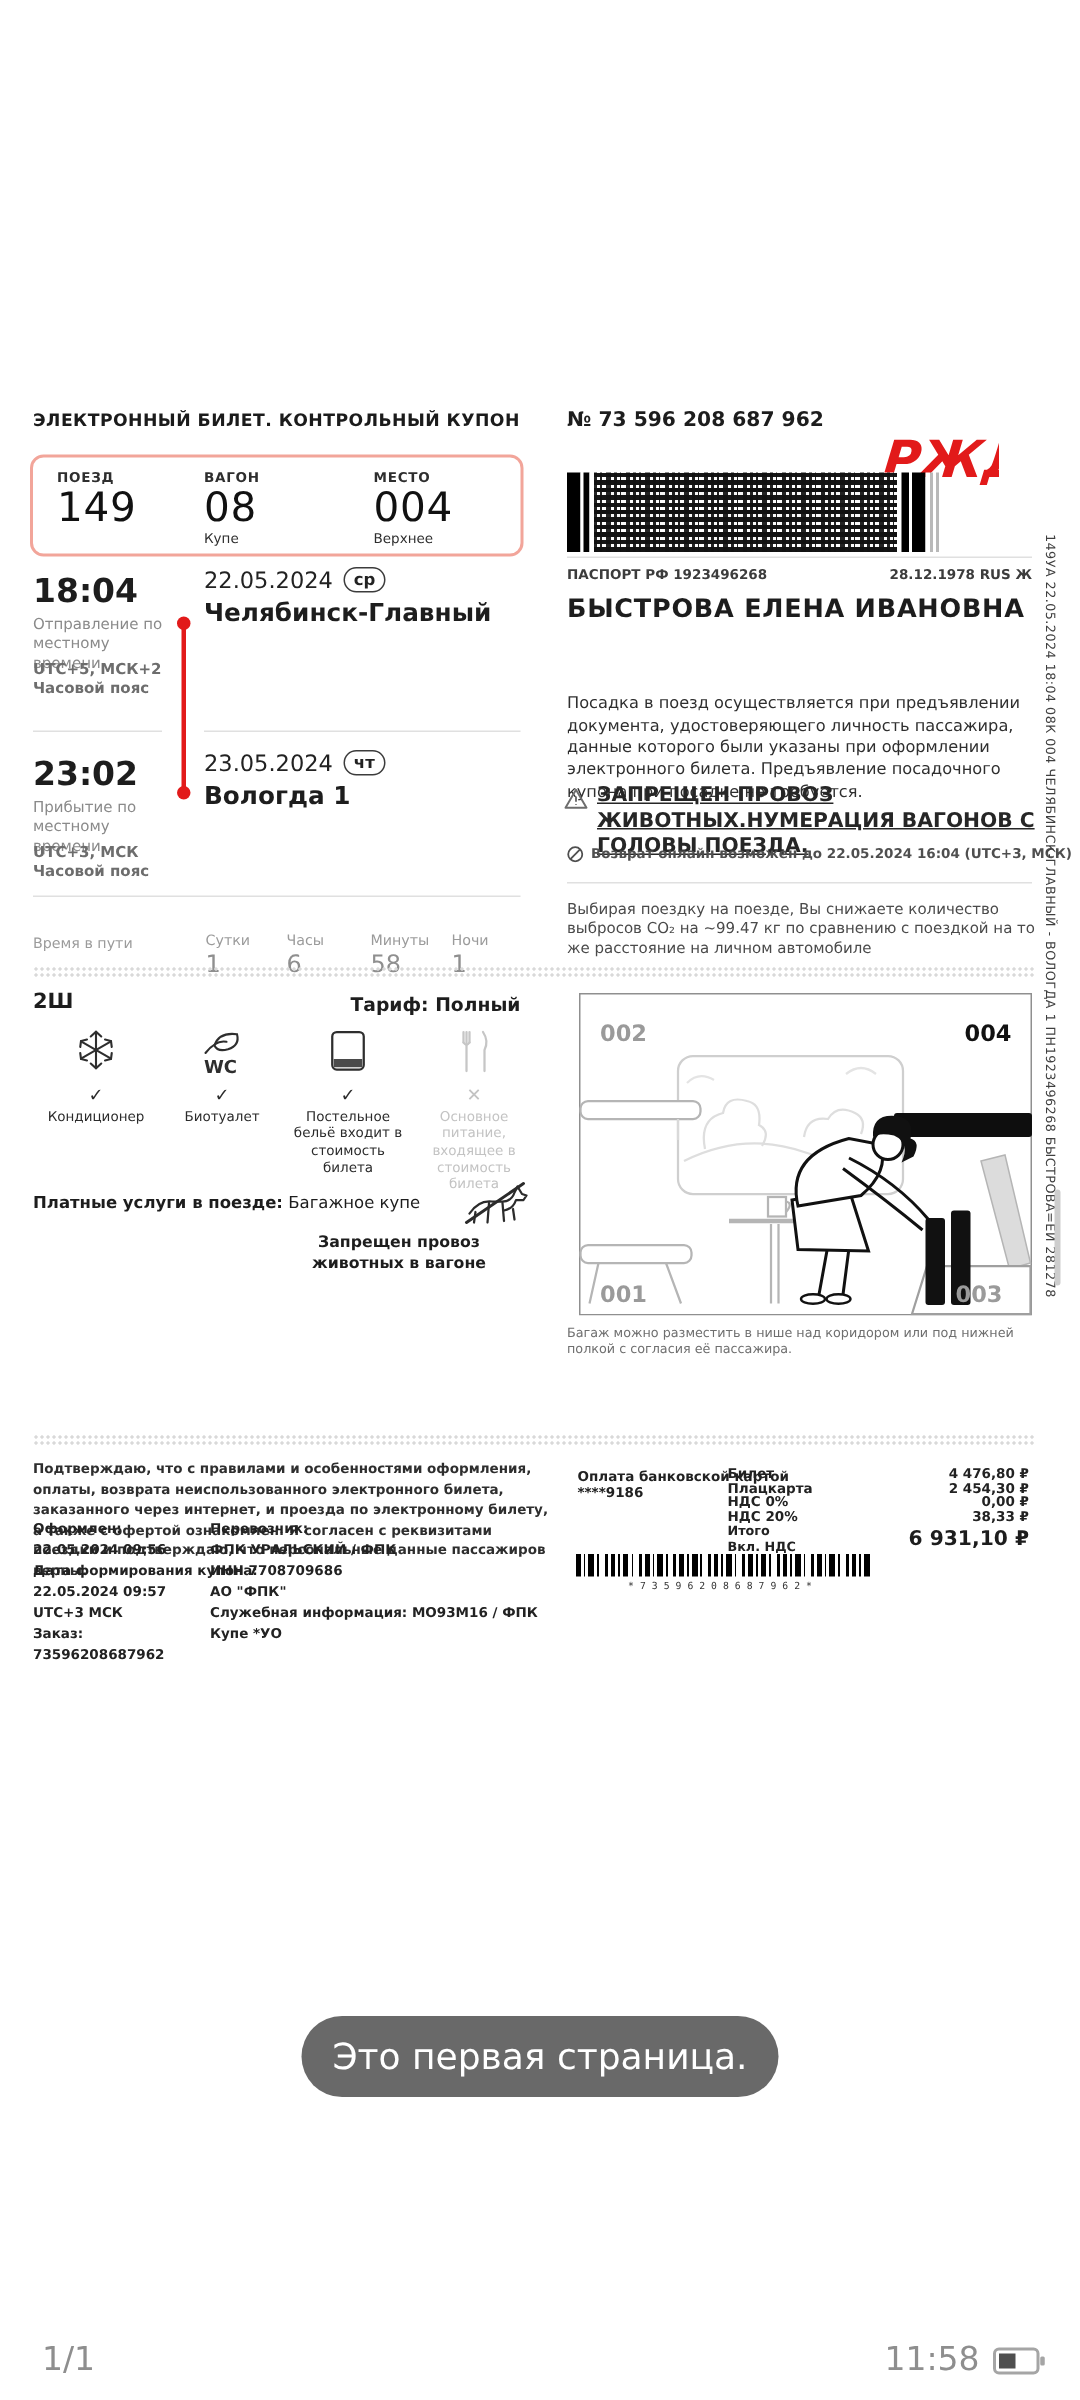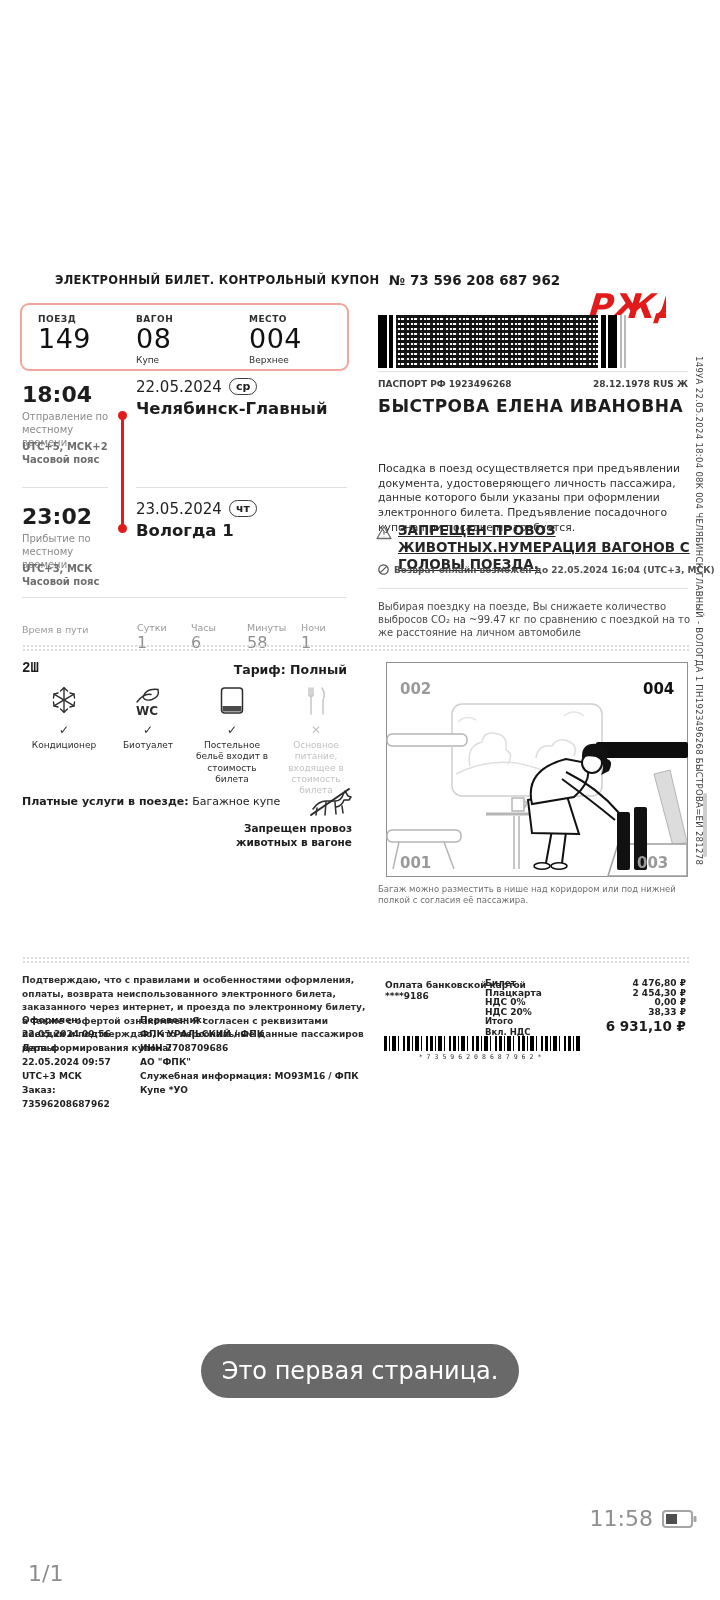--- a/index.html
+++ b/index.html
@@ -1,20 +1,20 @@
 <!DOCTYPE html>
 <html><head>
 <meta charset="utf-8">
 <style>
   html,body{margin:0;padding:0;background:#fff;}
   .screen{position:relative;width:720px;height:1600px;background:#fff;overflow:hidden;
           font-family:"DejaVu Sans","Liberation Sans",sans-serif;color:#1d1d1d;}
   .abs{position:absolute;}
   
-  .doc-title{font-size:11.5px;font-weight:700;letter-spacing:.3px;color:#1b1b1b;margin-left:33px;}
+  .doc-title{font-size:11.5px;font-weight:700;letter-spacing:.3px;color:#1b1b1b;}
   .tkt-number{font-size:13.5px;font-weight:700;}
   
   .trainbox{border:2px solid #f2a59a;border-radius:9px;background:#fff;}
   .tb-label{font-size:9px;font-weight:700;letter-spacing:.5px;color:#2e2e2e;}
   .tb-value{font-size:27px;font-weight:400;letter-spacing:.5px;line-height:30px;color:#111;}
   .tb-sub{font-size:9px;color:#2e2e2e;margin-top:1px;}
   
   .time-big{font-size:22px;font-weight:700;}
   .cap{font-size:10px;color:#8a8a8a;line-height:1.3;}
   .tz{font-size:10px;font-weight:700;color:#6d6d6d;line-height:1.3;}
@@ -22,31 +22,31 @@
   .dow-badge{display:inline-block;border:1.5px solid #3c3c3c;border-radius:10px;
              padding:0 6px;font-size:11px;font-weight:700;margin-left:7px;line-height:15px;vertical-align:2px;}
   .station{font-size:16.5px;font-weight:700;}
   .vline{width:3px;background:#e21a1a;border-radius:2px;}
   .vdot{width:9px;height:9px;border-radius:50%;background:#e21a1a;}
   .hr{height:1px;background:#e0e0e0;}
   
   .dur-label{font-size:9.5px;color:#9b9b9b;margin-top:17px;}
   .dur-value{font-size:16px;color:#8f8f8f;}
   .dots{background-image:radial-gradient(circle,#d9d9d9 1px,transparent 1.15px);background-size:4px 4px;height:8px;}
-  .class-code{font-size:14px;font-weight:700;font-family:Liberation Mono, monospace;}
+  .class-code{font-size:14px;font-weight:700;}
   .tariff{font-size:12.5px;font-weight:700;text-align:right;}
   
   .amen{position:absolute;width:84px;text-align:center;}
   .amen .ic{height:34px;display:flex;align-items:flex-start;justify-content:center;}
   .amen .mark{font-size:12px;margin-top:3px;color:#2b2b2b;}
   .amen .lbl{font-size:9px;line-height:1.25;margin-top:3px;color:#2b2b2b;}
   .amen.off .mark,.amen.off .lbl{color:#c3c3c3;}
   .paid{font-size:11px;}
   .paid b{font-weight:700;}
-  .no-animals{font-size:10.5px;font-weight:700;text-align:right;line-height:1.3;}
+  .no-animals{font-size:10.5px;font-weight:700;text-align:center;line-height:1.3;}
   
   .pass-row{display:flex;justify-content:space-between;font-size:9px;font-weight:700;color:#3c3c3c;}
   .pax-name{font-size:17px;font-weight:700;letter-spacing:.5px;}
   .note{font-size:10.8px;line-height:1.36;color:#2f2f2f;}
   .warning-text{font-size:13.5px;font-weight:700;line-height:1.25;color:#262626;text-decoration:underline;}
   .refund{display:flex;gap:5px;align-items:center;font-size:9px;font-weight:700;color:#4f4f4f;}
   .eco{font-size:10px;line-height:1.32;color:#4a4a4a;}
   .ill-caption{font-size:8.5px;color:#6f6f6f;line-height:1.35;}
   
   .pdf417{display:flex;align-items:stretch;}
@@ -215,21 +215,21 @@
       <path d="M5,23 Q11,14 20,15 L27,15 Q33,15 35,9 L37,5 L40,10 L43,11 L41,14 L36,14 Q34,20 28,21"></path>
       <path d="M9,22 L8,29"></path>
         <path d="M18,16 L17,29"></path>
         <path d="M27,16 L28,28"></path>
         <path d="M34,20 L35,27"></path>
       <line x1="3" y1="29" x2="41" y2="3" stroke-width="2"></line>
     </svg>
   </div>
   <div class="abs no-animals" style="left:180px;top:822px;width:172px;">Запрещен провоз животных в вагоне</div>
 
-  <div class="abs tkt-number" style="left:389px;top:272px;">№ 73 596 208 687 962</div>
+  <div class="abs tkt-number" style="left:378px;top:272px;">№ 73 596 208 687 962</div>
 
   <div class="abs" style="left:588px;top:280px;">
     <svg width="78" height="50" viewBox="0 0 78 50">
       <text x="4" y="38" font-size="34" font-weight="bold" font-style="italic" fill="#e21a1a" font-family="DejaVu Sans,sans-serif" transform="skewX(-6)">РЖД</text>
     </svg>
   </div>
 
   <div class="abs pdf417" style="left:378px;top:315px;width:248px;height:53px;">
     <div class="pdf-bar" style="width:9px;"></div>
       <div class="pdf-gap" style="width:2px;"></div>
@@ -379,21 +379,21 @@
 
   <div class="abs bar1d" style="left:384px;top:1036px;width:196px;height:15px;"></div>
   <div class="abs bar1d-digits" style="left:384px;top:1053px;width:196px;">*73596208687962*</div>
 
   <div class="abs side-text" style="left:694px;top:356px;">149УА 22.05.2024 18:04 08К 004 ЧЕЛЯБИНСК-ГЛАВНЫЙ - ВОЛОГДА 1 ПН1923496268 БЫСТРОВА=ЕИ 281278</div>
   <div class="abs scroll-thumb" style="left:703px;top:793px;height:64px;"></div>
 
   <div class="abs toast" style="left:201px;top:1344px;width:318px;height:54px;">Это первая страница.</div>
 
   <div class="abs statusbar-text" style="left:28px;top:1561px;">1/1</div>
-  <div class="abs" style="right:22px;top:1506px;display:flex;align-items:center;gap:9px;">
+  <div class="abs" style="right:22px;top:1561px;display:flex;align-items:center;gap:9px;">
     <span class="statusbar-text">11:58</span>
     <span>
       <svg width="36" height="20" viewBox="0 0 36 20">
         <rect x="1" y="2" width="29" height="16" rx="3" fill="none" stroke="#a5a5a5" stroke-width="2"></rect>
         <rect x="4" y="5" width="11" height="10" fill="#4f4f4f"></rect>
         <rect x="31.5" y="7" width="3" height="6" rx="1" fill="#a5a5a5"></rect>
       </svg>
     </span>
   </div>
 

